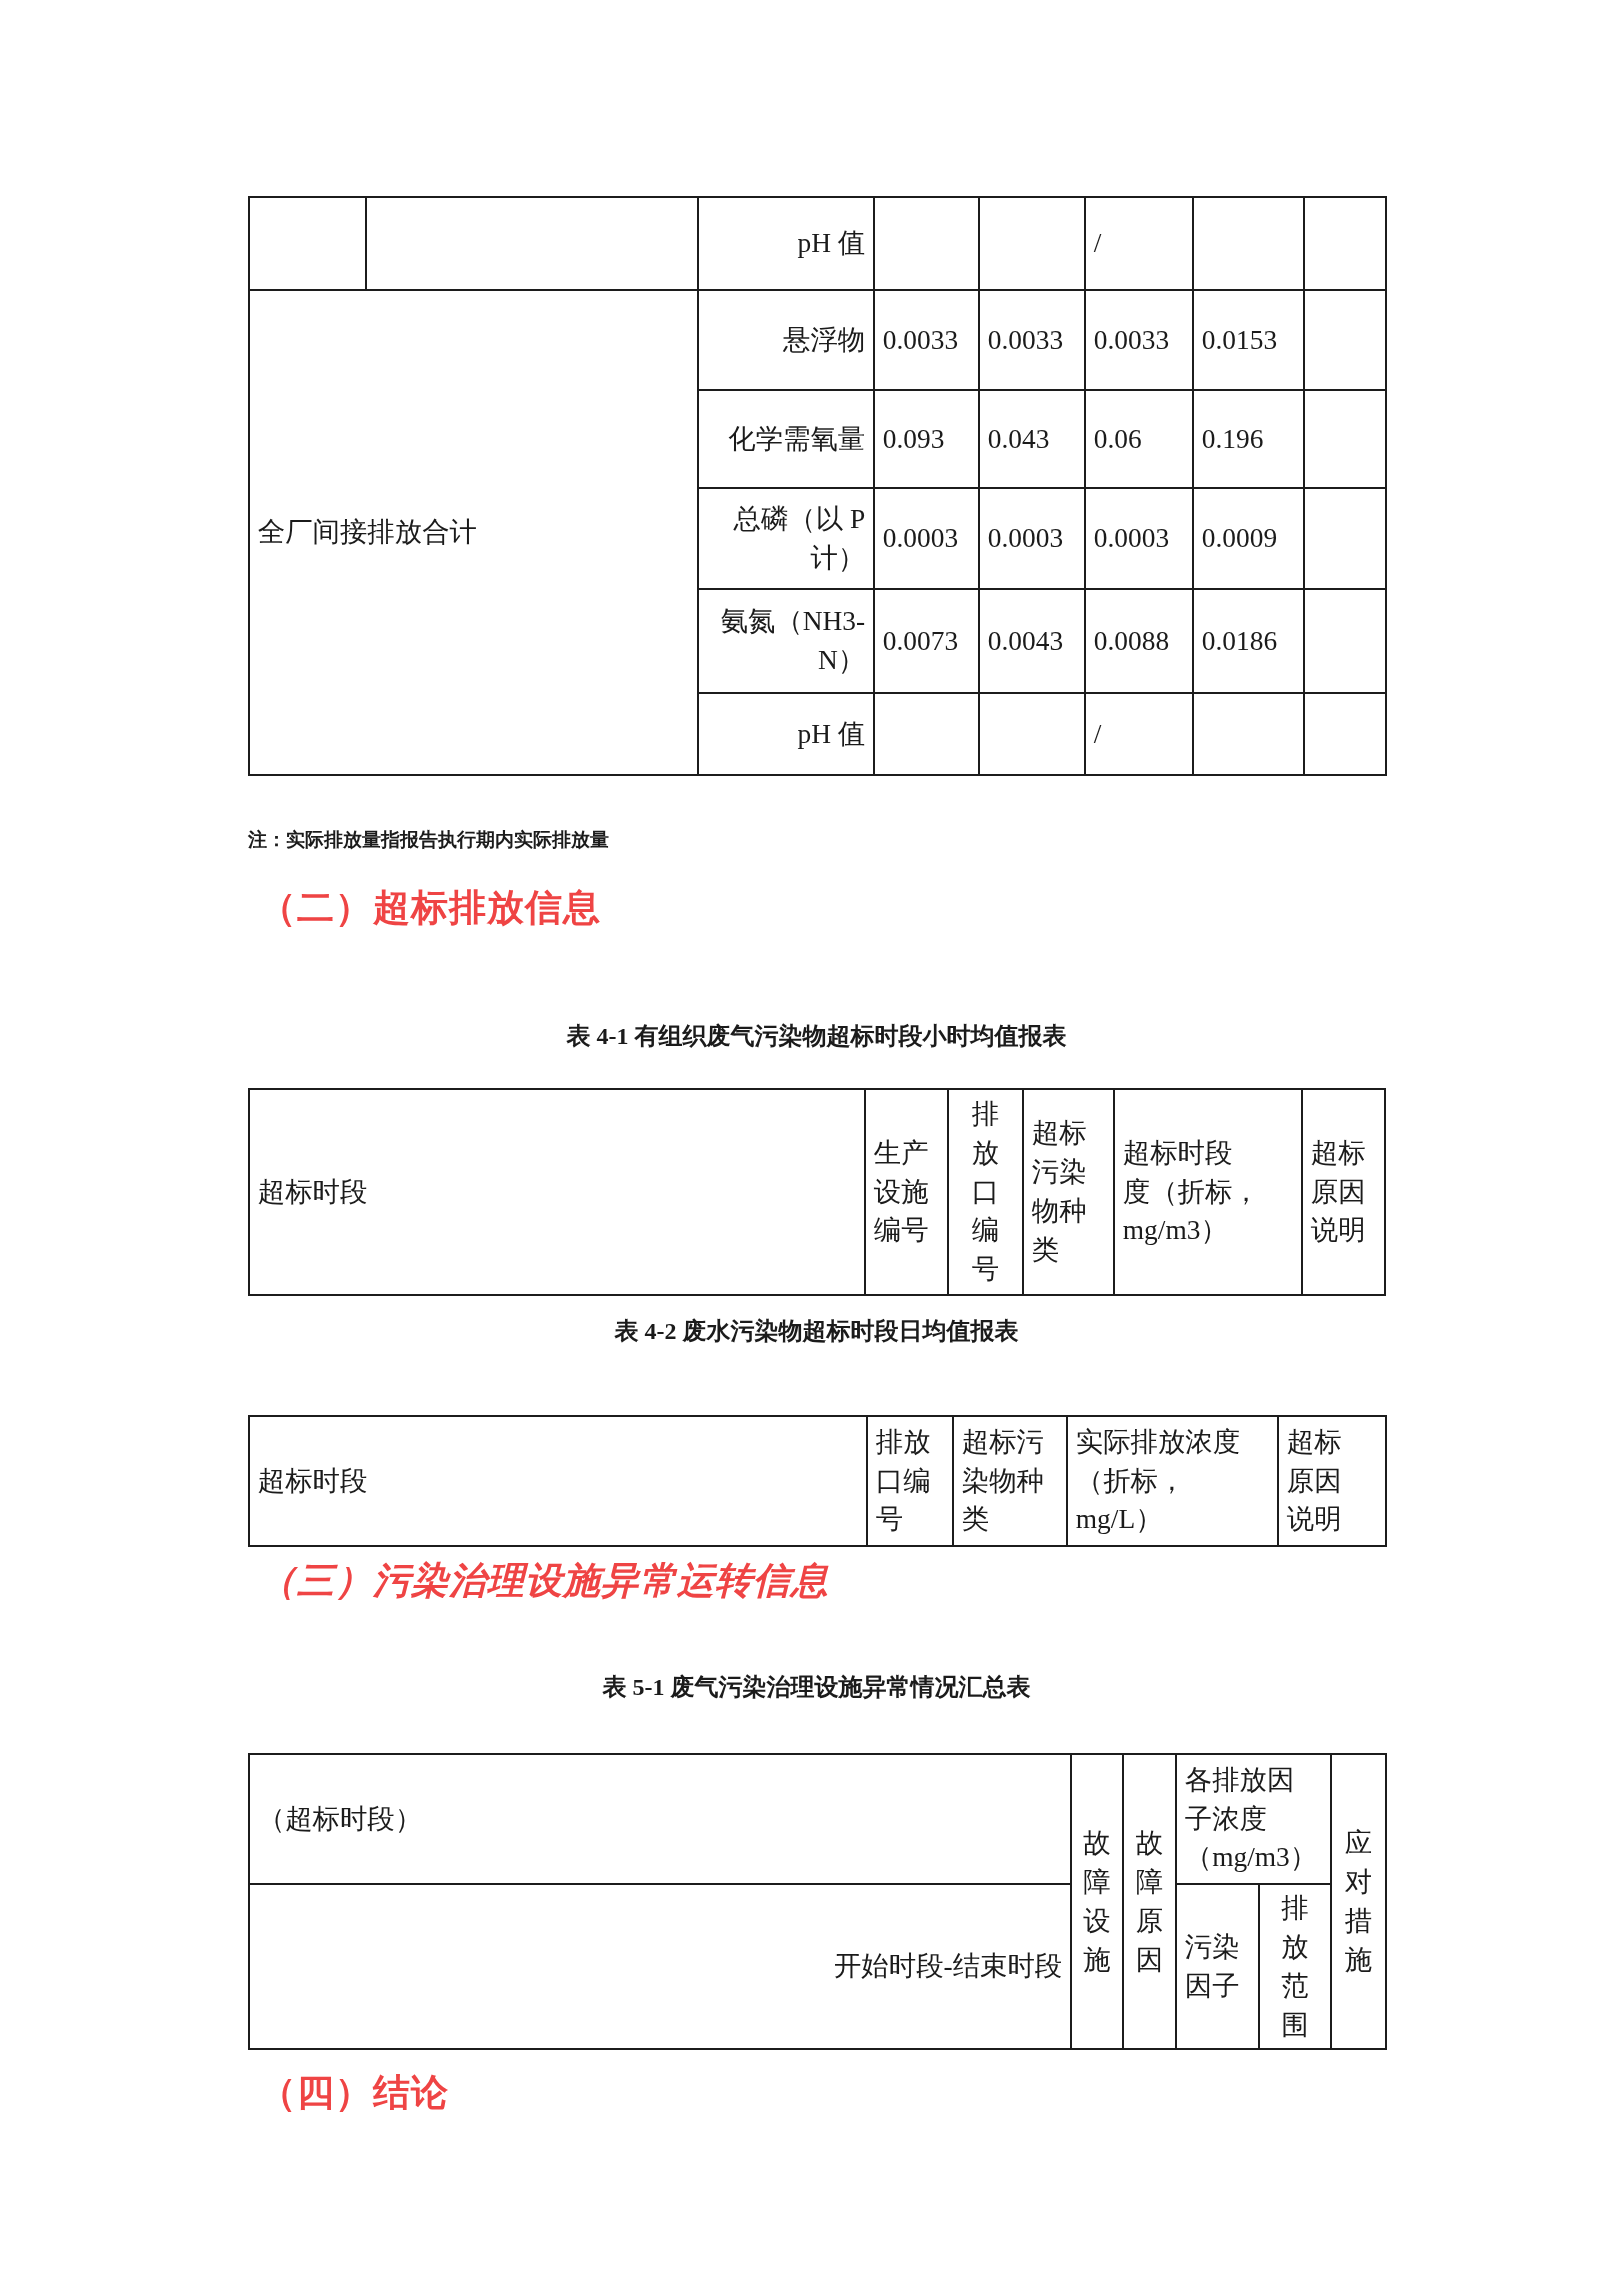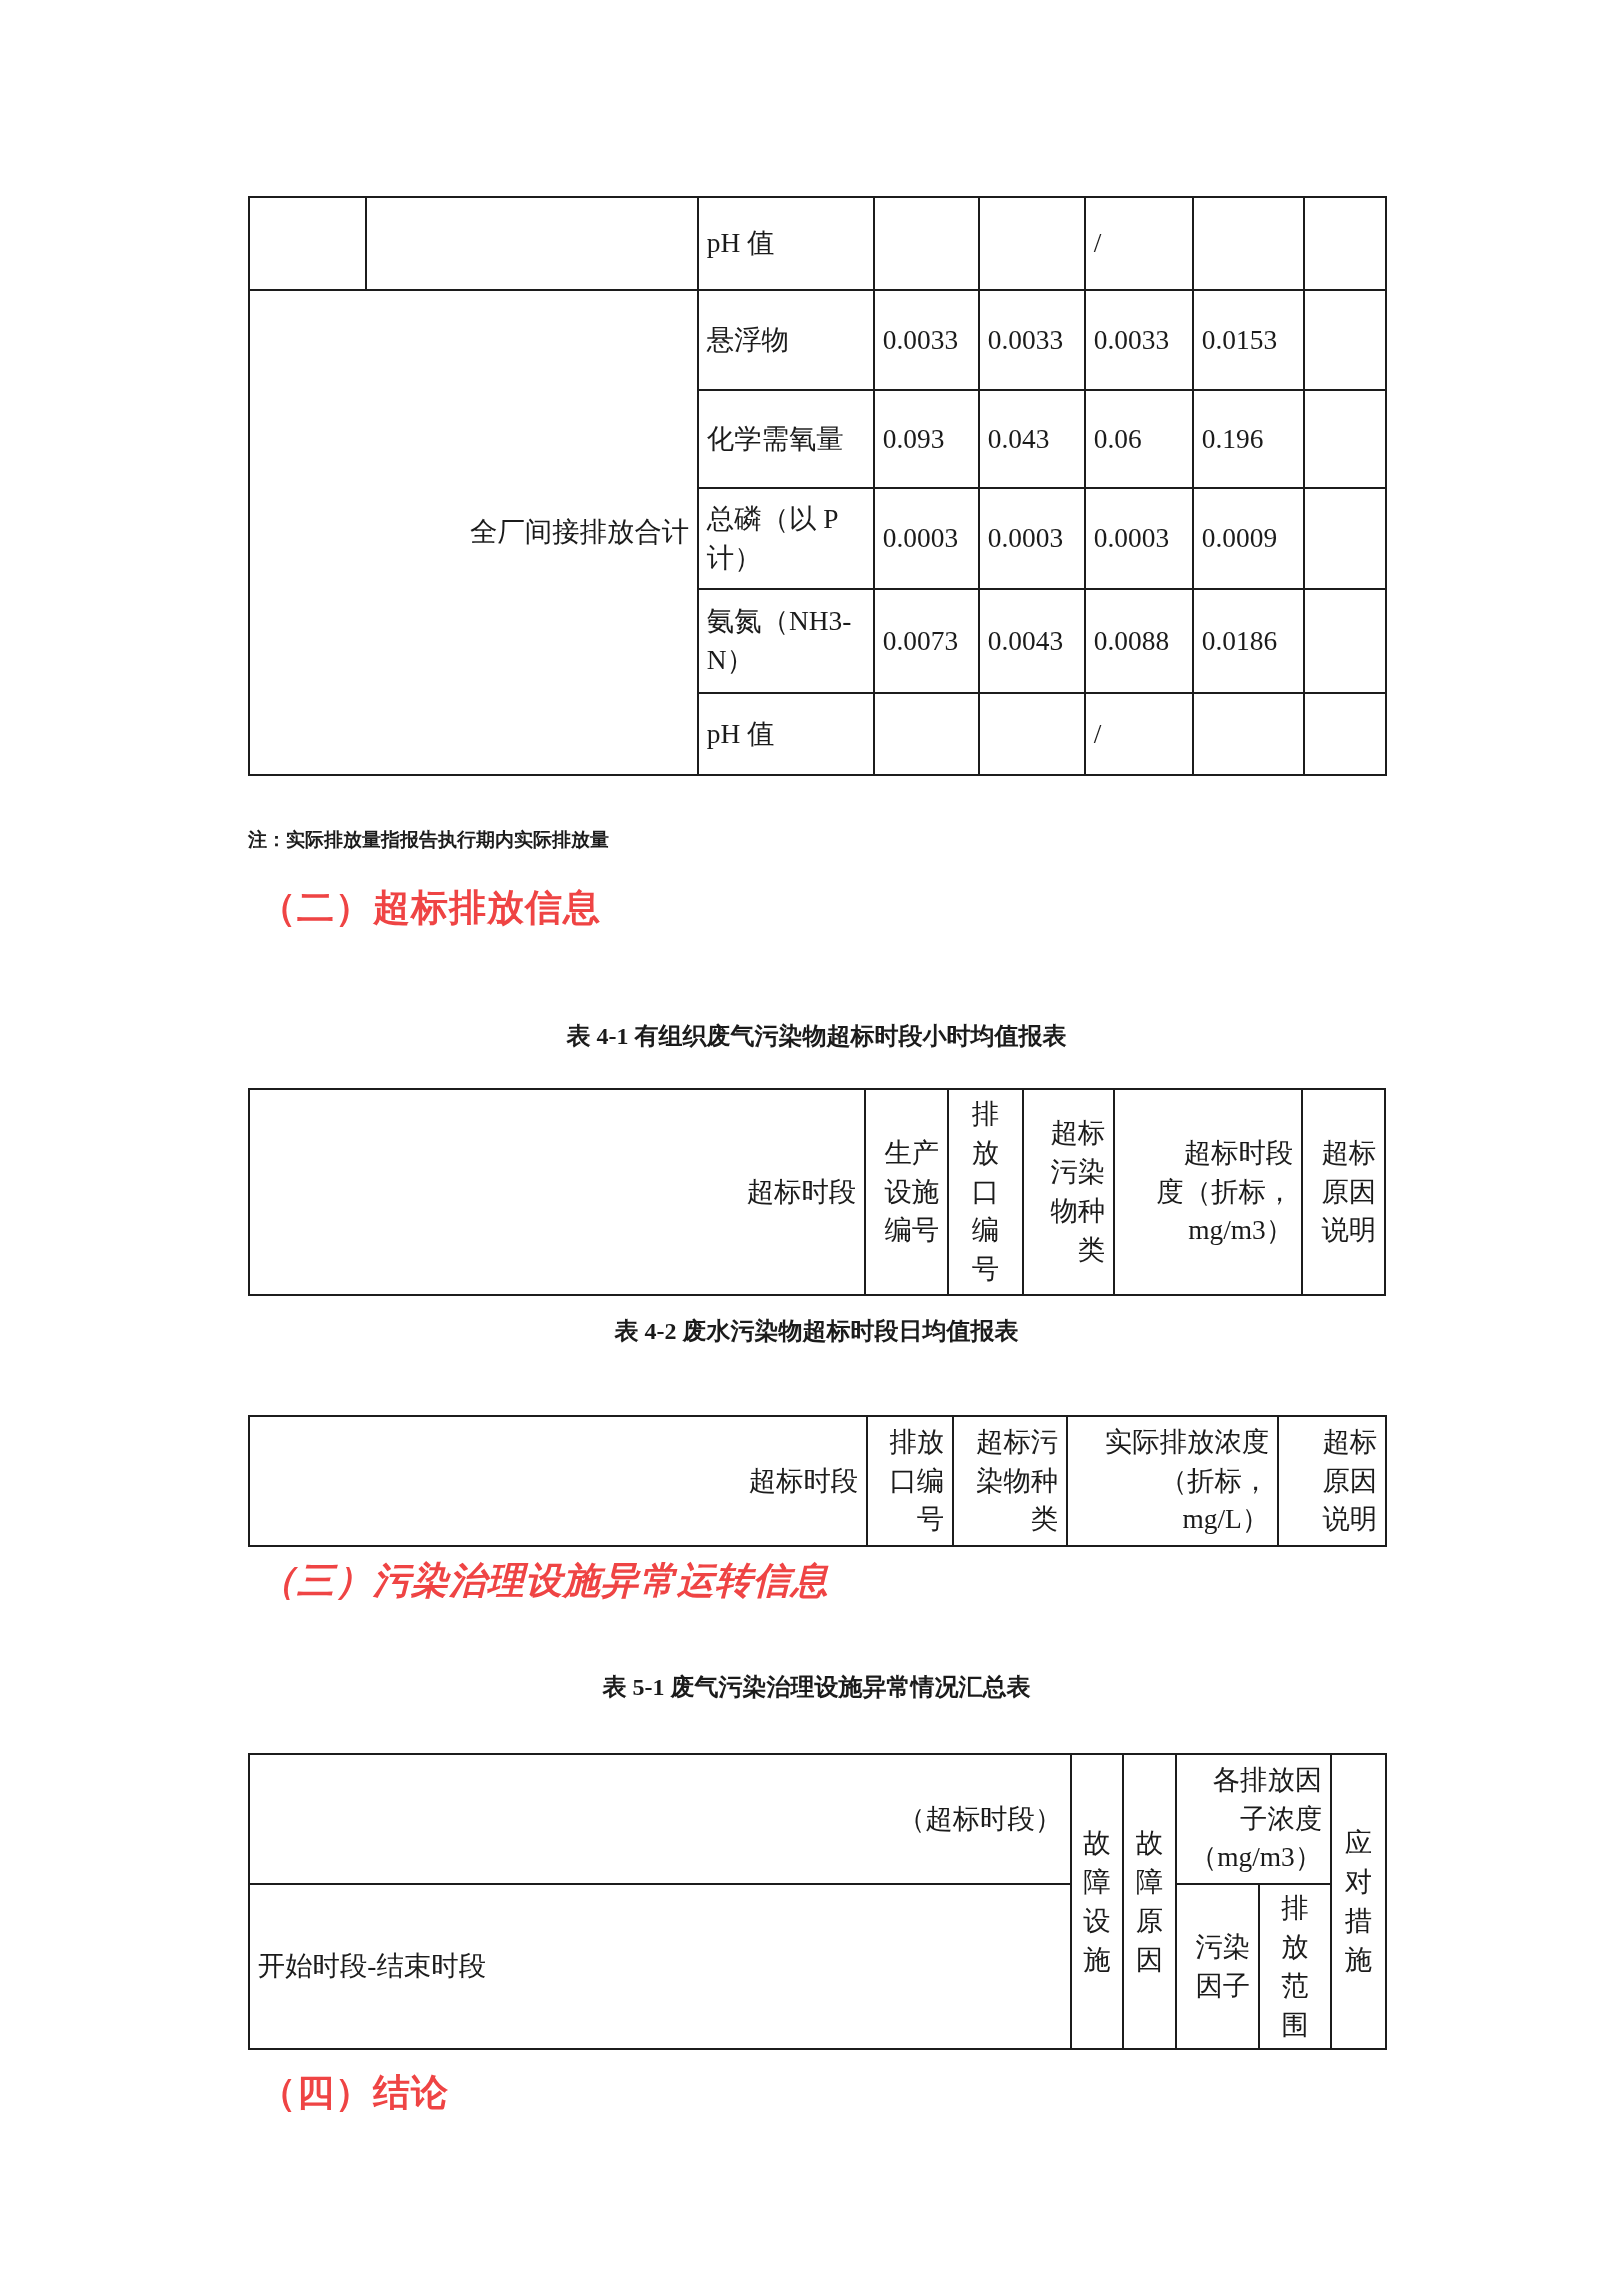--- a/index.html
+++ b/index.html
@@ -22,23 +22,23 @@
     border:2px solid #1c1c1c;
     font-family:"Liberation Serif","DejaVu Serif",serif;
     font-size:27.4px;
     line-height:1.42;
     color:#1b1b1b;
     padding:3.9px 7.8px;
     vertical-align:middle;
     white-space:pre-line;
     overflow:hidden;
   }
-  td.lab  { text-align:left; padding-left:11.8px;margin-left:35px; }
+  td.lab  { text-align:right; padding-left:11.8px;margin-left:35px; }
   td.val  { text-align:left; padding-left:9.8px; }
-  td.ctr  { text-align:right; padding-left:3.9px; padding-right:3.9px; }
+  td.ctr  { text-align:left; padding-left:3.9px; padding-right:3.9px; }
   td.vert { text-align:center; padding-left:2px; padding-right:2px; line-height:39px; }
   td.wrap4{ line-height:37px; }
   .note {
     position:absolute;
     font-family:"Liberation Sans","DejaVu Sans",sans-serif;
     font-weight:600; font-size:19px; line-height:1.25;
     color:#1b1b1b; white-space:pre-line;
   }
   .h {
     position:absolute;

